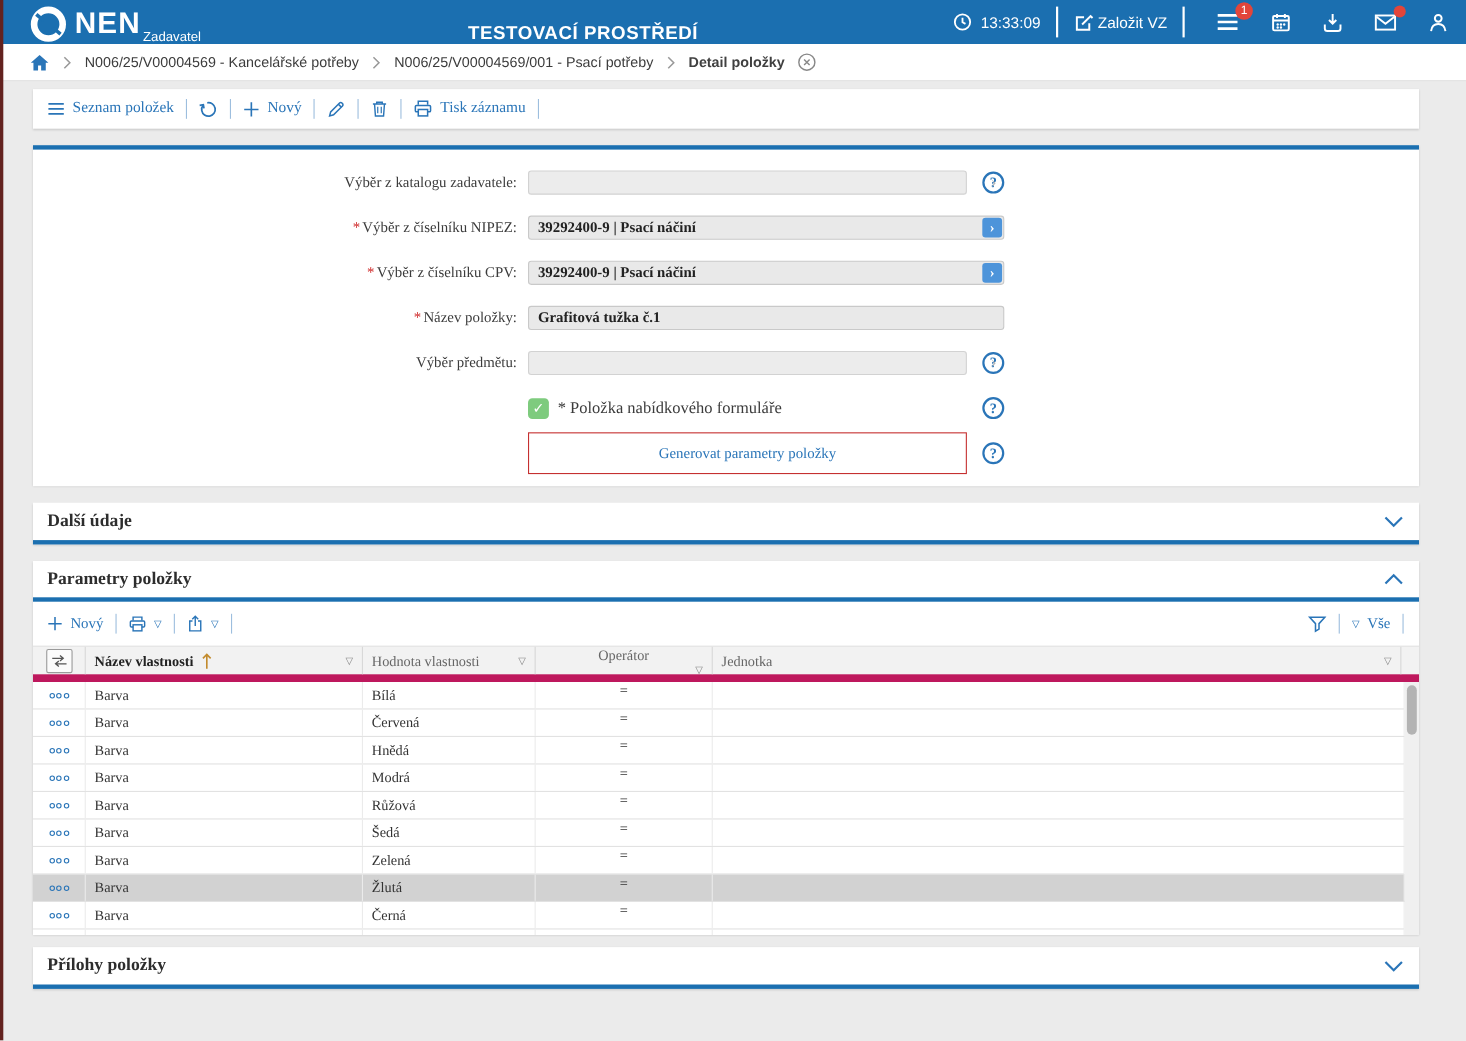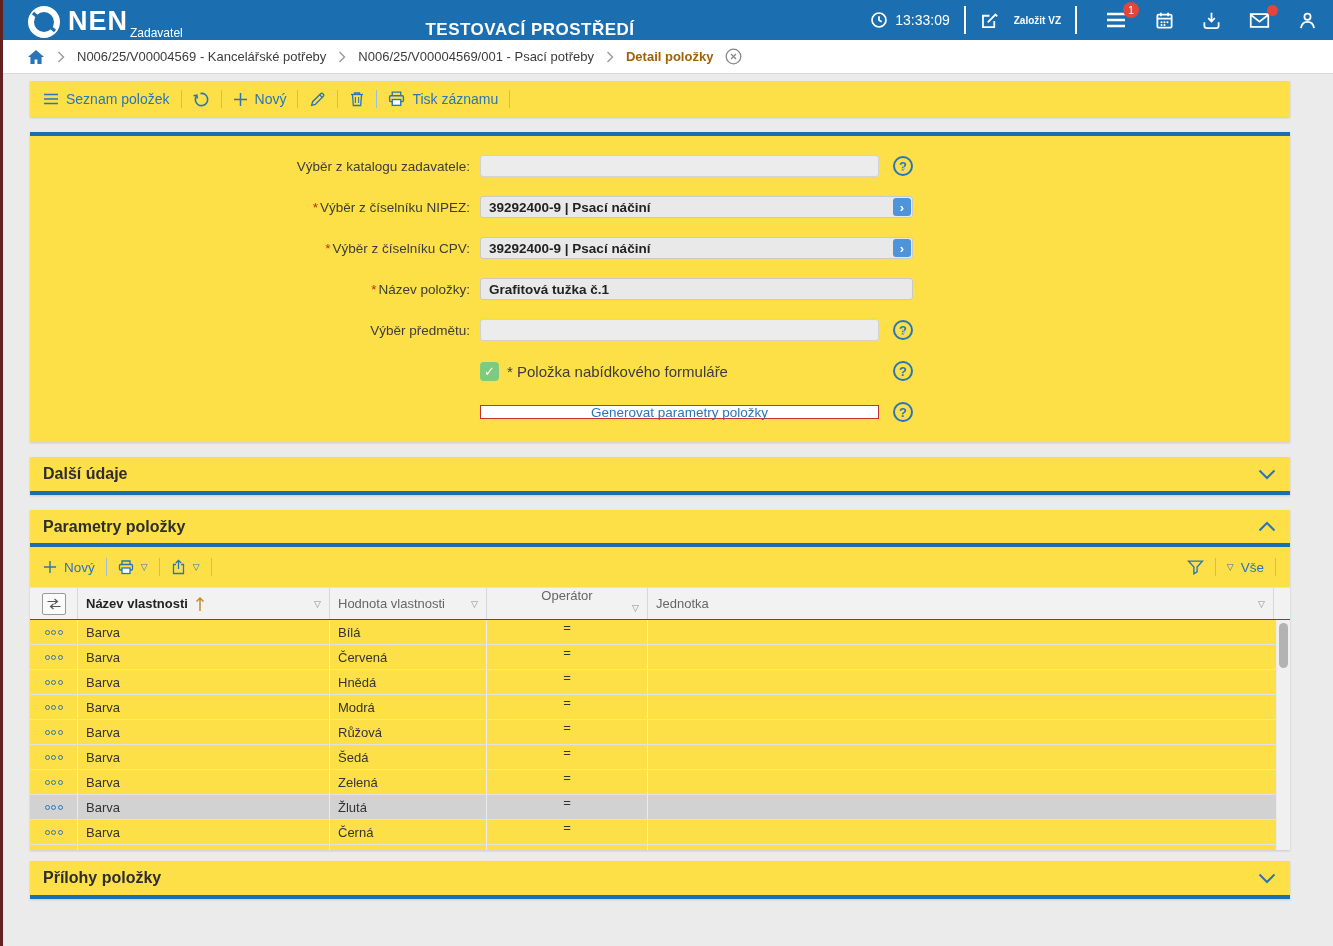--- a/index.html
+++ b/index.html
@@ -8,31 +8,31 @@
   .stripe { position:absolute; left:0; top:0; width:3px; height:100%; background:#63221f; z-index:99; }
 
   .topbar { height:40px; background:#1b6fb0; position:relative; display:flex; align-items:flex-end; color:#fff; }
   .brand { display:flex; align-items:flex-start; margin-left:26px; }
   .brand-text { font-size:27px; font-weight:bold; letter-spacing:1px; line-height:26px; margin-left:6px; margin-top:4px;}
   .brand-sub { font-size:12px; font-weight:normal; margin-top:22px; margin-left:2px; }
   .env-title { position:absolute; left:530px; transform:translateX(-50%); font-size:17px; font-weight:bold; letter-spacing:.5px; }
   .top-right { position:absolute; right:16px; top:0; height:40px; display:flex; align-items:center; }
   .time-text { font-size:14px; margin-left:7px; }
   .vsep { width:2px; height:28px; background:#fff; margin:0 14px; }
-  .create-label { font-size:10px; font-weight:bold; margin-left:15px; }
+  .create-label { font-size:14px; font-weight:normal; margin-left:3px; }
   .ticon { position:relative; margin:0 14px; display:flex; align-items:center; }
   .badge { position:absolute; top:-9px; right:-12px; background:#e2453a; color:#fff; min-width:16px; height:16px; border-radius:50%; font-size:11px; display:flex; align-items:center; justify-content:center; }
   .dot { position:absolute; top:-7px; right:-8px; background:#e2453a; width:11px; height:11px; border-radius:50%; }
 
   .crumbbar { height:34px; background:#fff; display:flex; align-items:center; padding-left:27px; border-bottom:1px solid #d9d9d9; font-size:13px; color:#3c3c3c;text-align:center; }
   .crumb-sep { margin:0 12px; display:flex; }
-  .crumb-last { font-weight:bold; color:#a16207; }
+  .crumb-last { font-weight:bold; color:#404040; }
   .crumb-close { margin-left:12px; display:flex; }
 
-  .card { background:#fde047; margin:0 43px 0 30px; box-shadow:0 1px 2px rgba(0,0,0,.15); }
+  .card { background:#ffffff; margin:0 43px 0 30px; box-shadow:0 1px 2px rgba(0,0,0,.15);font-family:Liberation Serif, serif; }
 
   .rtoolbar { margin-top:7px; height:36px; display:flex; align-items:center; padding-left:13px; color:#2a75b8; font-size:14px; }
   .titem { display:flex; align-items:center; gap:7px; }
   .tsep { width:1px; height:18px; background:#9dbede; margin:0 11px; }
 
   .sec-head { height:33px; display:flex; align-items:center; justify-content:space-between; padding:0 14px 0 13px; }
   .sec-title { font-size:16px; font-weight:bold; color:#2d2d2d; }
   .sec-rule { height:4px; background:#1b6fb0; }
 
   .basic { margin-top:15px; }
@@ -42,33 +42,33 @@
   .flabel { width:440px; text-align:right; font-size:13.5px; color:#3c3c3c; }
   .req { color:#cc1f1f; margin-right:2px; }
   .fctrl { margin-left:10px; width:433px; position:relative; display:flex; align-items:center; }
   .input { width:433px; height:22px; background:#e9e9e9; border:1px solid #c9c9c9; border-radius:3px; display:flex; align-items:center; padding:0 26px 0 8px; font-size:13.5px; font-weight:bold; color:#222; }
   .input.disabled { background:#ececec; border-color:#d2d2d2; }
   .chev-gray { position:absolute; right:7px; color:#b5b5b5; font-size:15px; font-weight:normal; }
   .chev-btn { position:absolute; right:2px; top:2px; width:18px; height:18px; background:#4d94da; border-radius:3px; color:#fff; display:flex; align-items:center; justify-content:center; font-size:13px; }
   .help { margin-left:14px; width:20px; height:20px; border:2px solid #2a75b8; border-radius:50%; color:#2a75b8; font-weight:bold; font-size:13px; display:flex; align-items:center; justify-content:center; flex:none; }
   .checkbox { width:19px; height:19px; background:#7ecb7e; border-radius:4px; color:#fff; display:flex; align-items:center; justify-content:center; font-size:13px; }
   .cb-label { margin-left:8px; font-size:15px; color:#3c3c3c; }
-  .gen-btn { width:433px; height:14px; background:#fff; border:1px solid #c53030; color:#2a75b8; font-size:13.5px; display:flex; align-items:center; justify-content:center; }
+  .gen-btn { width:433px; height:38px; background:#fff; border:1px solid #c53030; color:#2a75b8; font-size:13.5px; display:flex; align-items:center; justify-content:center; }
 
   .collapsed { margin-top:15px; }
   .collapsed .sec-head { height:34px; }
 
   .params { margin-top:15px; }
   .ptoolbar { height:40px; display:flex; align-items:center; padding:0 14px 0 13px; color:#2a75b8; font-size:13.5px; }
   .pt-right { margin-left:auto; display:flex; align-items:center; }
   .tri { font-size:9px; color:#8a8a8a; }
   .tri-blue { font-size:9px; color:#2a75b8; }
 
   .grid { font-size:13px; }
-  .ghead { display:flex; height:33px; background:#f2f2f2; border-top:1px solid #e3e3e3; border-bottom:1px solid #be185d; color:#666; align-items:center; }
+  .ghead { display:flex; height:33px; background:#f2f2f2; border-top:1px solid #e3e3e3; border-bottom:7px solid #be185d; color:#666; align-items:center; }
   .ghead .cell { display:flex; align-items:center; height:100%; border-right:1px solid #d8d8d8; padding:0 8px; }
   .c0 { width:48px; justify-content:center; }
   .c1 { width:252px; }
   .c2 { width:157px; }
   .c3 { width:161px;flex-direction:column; }
   .c4 { flex:1; }
   .csb { width:13px; border-right:none !important; }
   .sorted { font-weight:bold; color:#222; }
   .sort-arrow { margin-left:7px; display:flex; }
   .cell .tri { margin-left:auto; }

